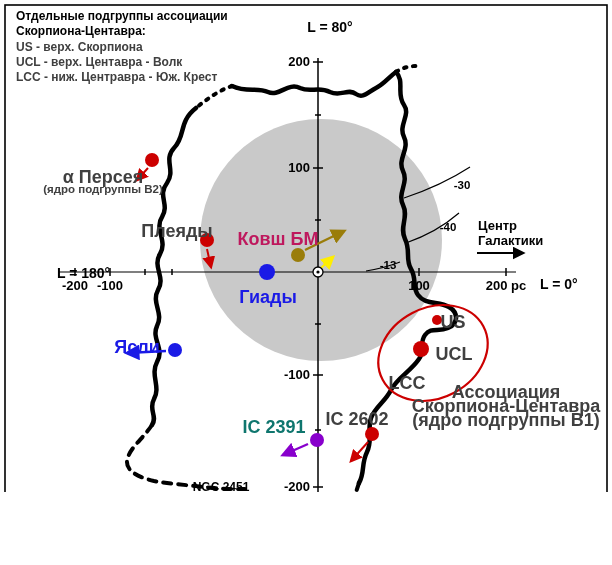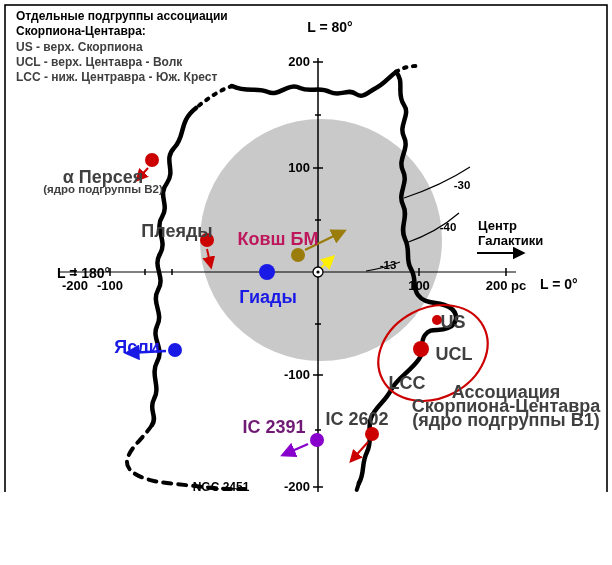--- a/index.html
+++ b/index.html
@@ -3,21 +3,21 @@
 <meta charset="utf-8">
 <style>
   html,body{margin:0;padding:0;background:#fff;}
   #fig{position:relative;width:612px;height:492px;background:#ffffff;overflow:hidden;
        font-family:"Liberation Sans",sans-serif;}
   #plot-svg{position:absolute;left:0;top:0;}
   .lbl{position:absolute;font-weight:bold;white-space:nowrap;font-size:18px;color:#000;line-height:1.1;}
   .red{color:#404040}
   .blue{color:#1a1ae6}
   .olive{color:#be185d}
-  .purple{color:#701a75}
+  .purple{color:#0f766e}
   .ctr{transform:translateX(-50%)}
   .rt{text-align:right}
   .s14{font-size:14px}
   .s13{font-size:13px}
   .s12{font-size:12px}
   .s11{font-size:11.5px}
 </style>
 </head>
 <body>
 

